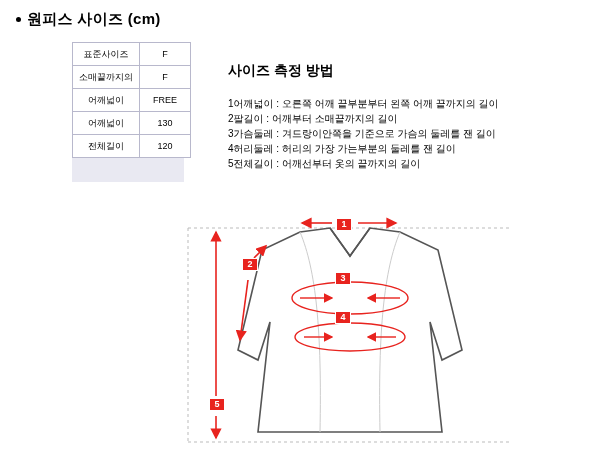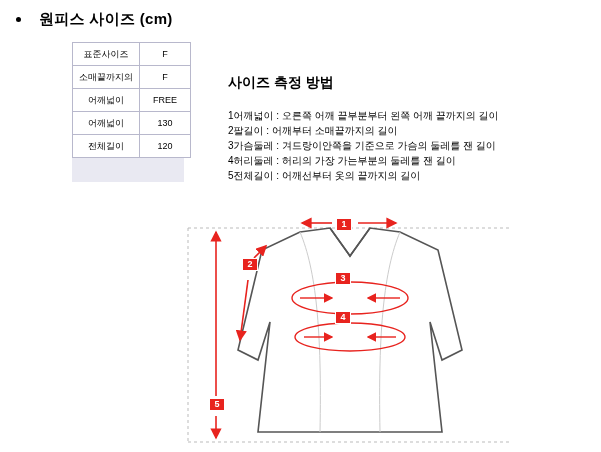--- a/index.html
+++ b/index.html
@@ -21,21 +21,21 @@
     height: 452px;
   }
 
   
   .title-row {
     position: absolute;
     left: 10px;
     top: 10px;
     display: flex;
     align-items: center;
-    gap: 12px;
+    gap: 0;
   }
   .bullet {
     width: 5px;
     height: 5px;
     background: #000;
     border-radius: 50%;
     display: inline-block;
     margin-left: 6px;
     margin-right: 6px;
   }
@@ -78,21 +78,20 @@
     background: #e9e9f2;
     z-index: -1;
   }
 
   
   .desc {
     position: absolute;
     left: 228px;
     top: 62px;
     width: 350px;
-    margin-top: 12px;
   }
   .desc-title {
     font-size: 14px;
     font-weight: bold;
     margin-bottom: 16px;
   }
   .desc-line {
     font-size: 10px;
     line-height: 15px;
     white-space: nowrap;

